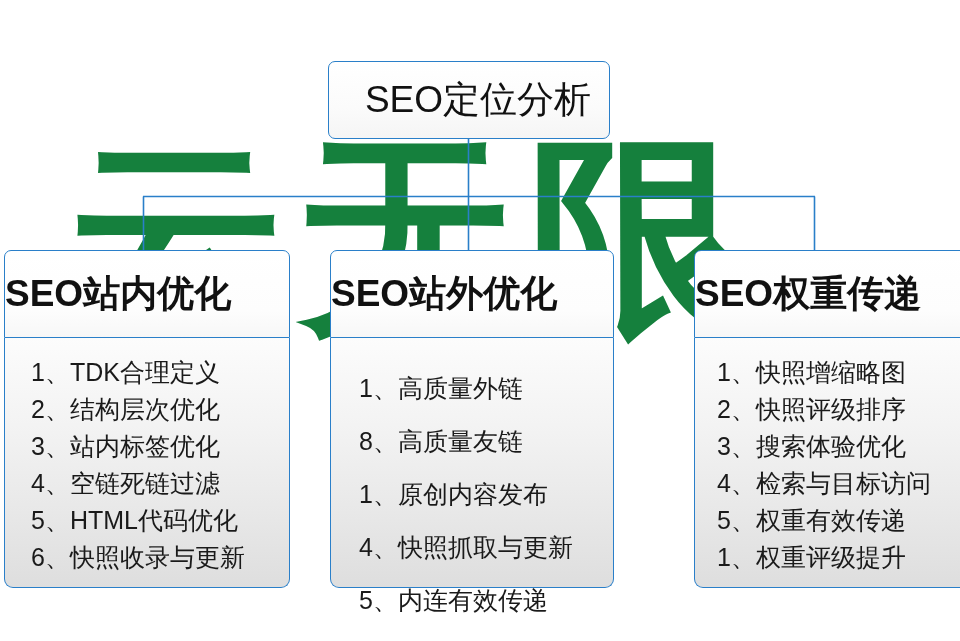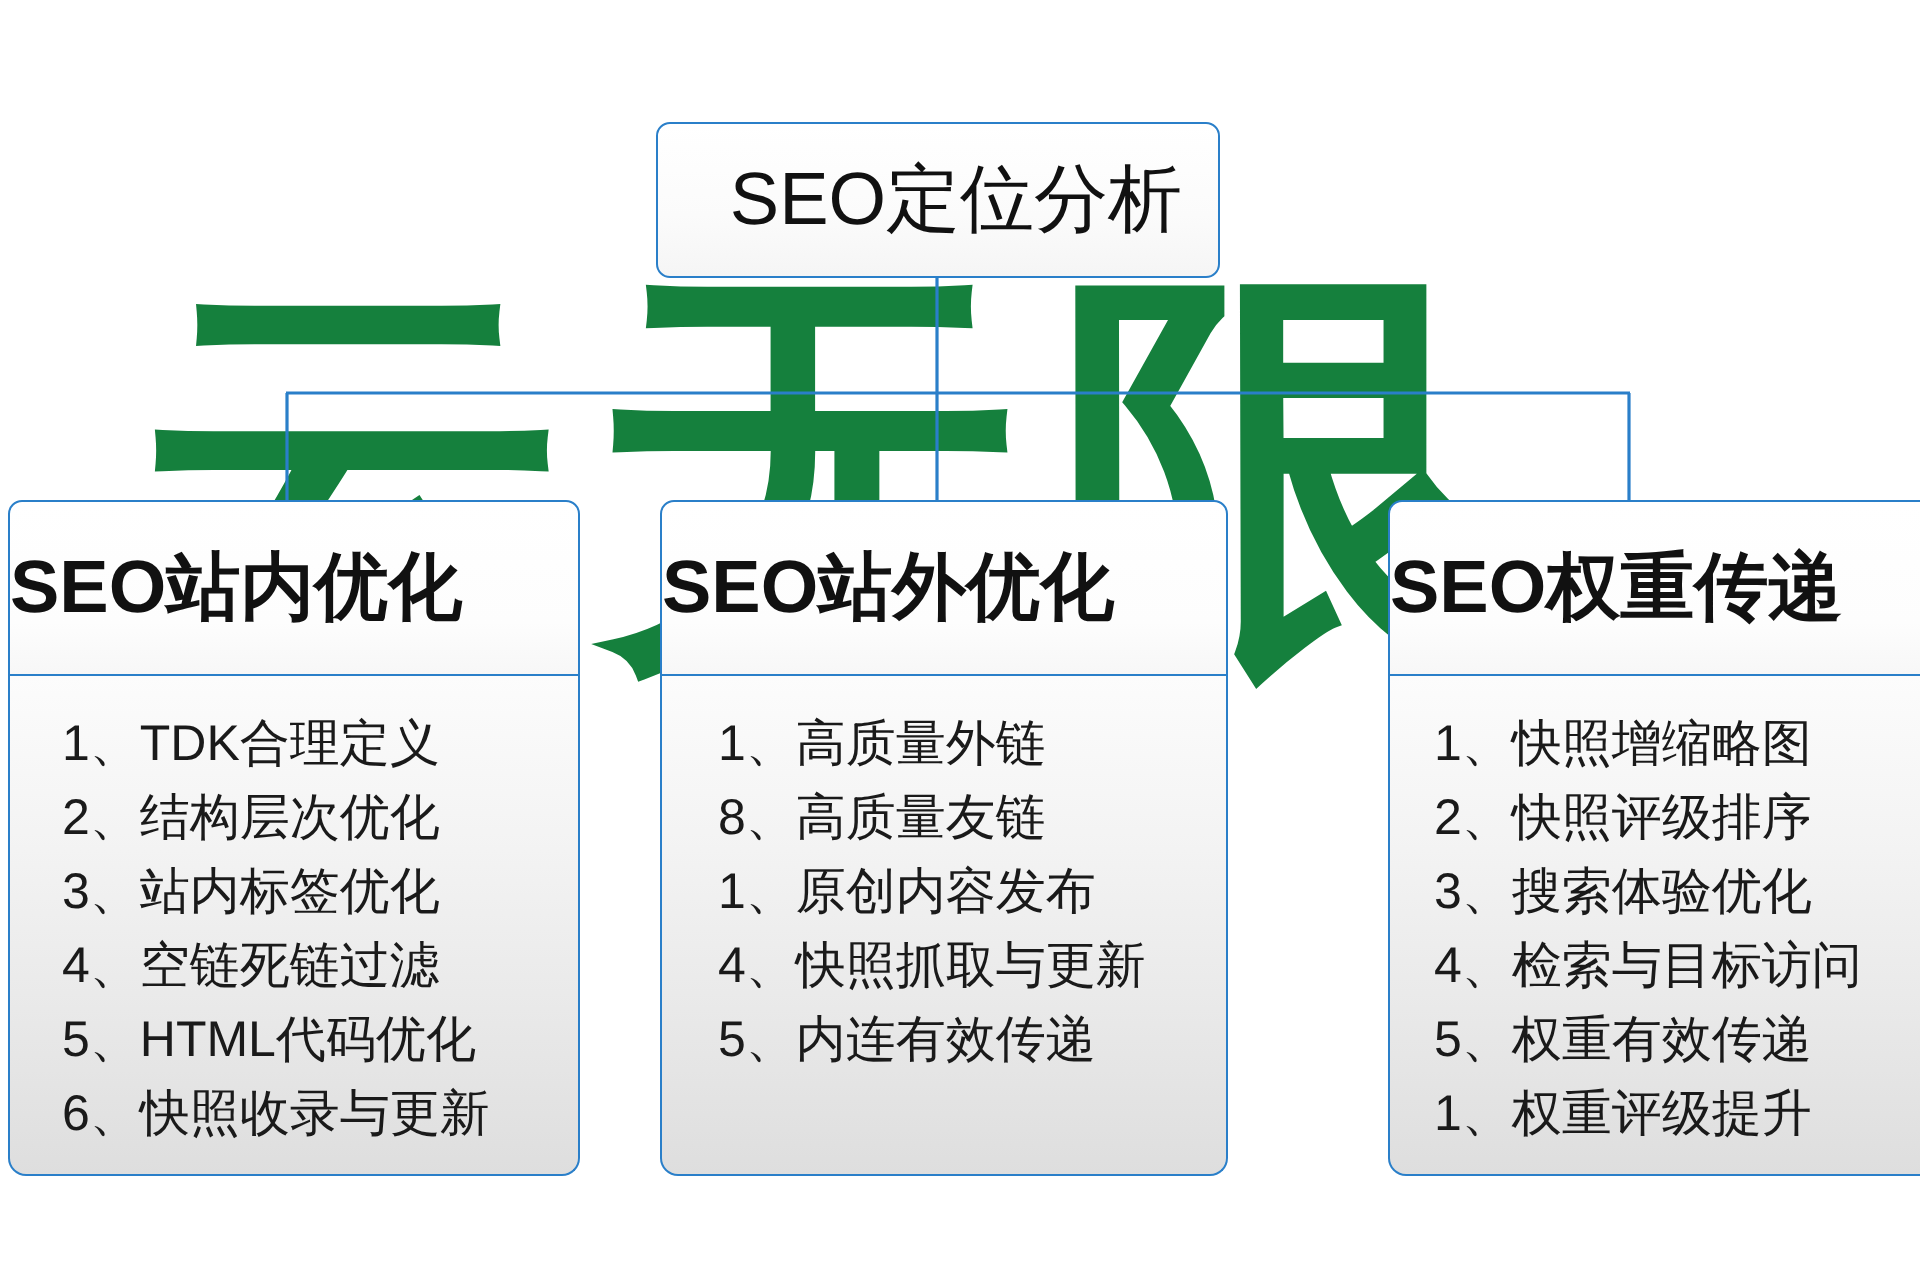--- a/index.html
+++ b/index.html
@@ -122,21 +122,21 @@
     color: #1a1a1a;
     white-space: nowrap;
     padding-left: 26px;
   }
 
   
   #col-1 { left: 4px;   top: 250px; width: 286px; }
   #col-2 { left: 330px; top: 250px; width: 284px; }
   #col-3 { left: 670px; top: 250px; width: 285px; padding-left: 24px; }
 
-  #col-2 .col-body li { padding-left: 28px; }
+  #col-2 .col-body li { padding-left: 28px; margin-top: 16px; }
   #col-3 .col-body li { padding-left: 22px; }
 </style>
 </head>
 <body>
 
 <div id="stage">
 
   <div id="watermark">云无限</div>
 
   <svg id="connectors" viewBox="0 0 960 641" width="960" height="641" xmlns="http://www.w3.org/2000/svg">

